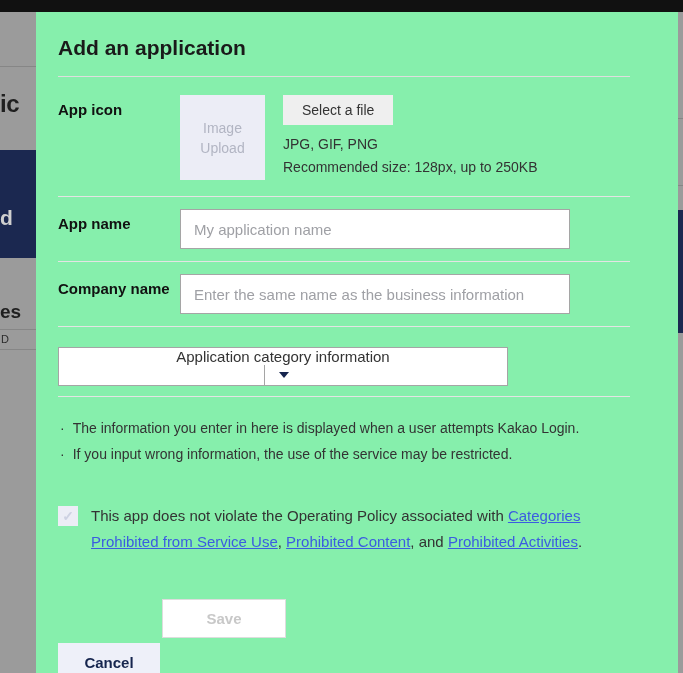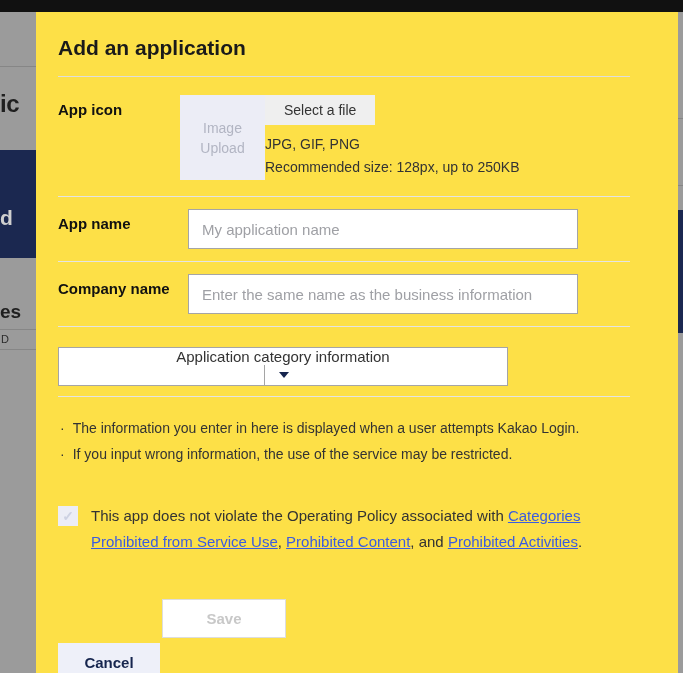--- a/index.html
+++ b/index.html
@@ -20,42 +20,42 @@
   .bg-navy-letter { position:absolute; left:0; top:56px; font-size:21px; font-weight:700; color:#cfcfcf; }
   .bg-text-es { position:absolute; left:0; top:289px; font-size:19px; font-weight:700; color:#1f1f1f; }
   .bg-text-d { position:absolute; left:1px; top:321px; font-size:11px; color:#2b2b2b; }
   .bg-right-navy { position:absolute; left:0; top:198px; width:5px; height:123px; background:#1b2850; }
   .r-div1 { top:106px; } .r-div2 { top:173px; }
   .l-div1 { top:54px; } .l-div2 { top:317px; } .l-div3 { top:337px; }
 
   
   .modal {
     position:absolute; left:36px; top:12px; width:642px; height:661px;
-    background:#fde047; padding:24px 48px 0 22px;
+    background:#86efac; padding:24px 48px 0 22px;
   }
   .modal-title { font-size:21px; font-weight:700; color:#1a1a1a; margin-bottom:16px; }
   .title-divider { border-bottom:1px solid #dedede; }
 
   .form-row { display:flex; border-bottom:1px solid #e4e4e4;justify-content:center; }
   .row-appicon { padding:18px 0 16px; }
-  .row-appname, .row-company { padding:12px 0; align-items:flex-start;gap:8px; }
+  .row-appname, .row-company { padding:12px 0; align-items:flex-start; }
   .row-category { padding:20px 0 10px; }
   .row-label {
     width:122px; flex:0 0 122px; padding-top:4px;
     font-size:15px; font-weight:700; color:#111; line-height:22px;
   }
   .row-content { flex:1; }
 
   .upload-wrap { display:flex; align-items:flex-start; }
   .upload-box {
     width:85px; height:85px; background:#ecedf6;
     display:flex; align-items:center; justify-content:center; text-align:center;
     font-size:14px; line-height:20px; color:#b2b5c3; cursor:pointer;
   }
-  .upload-right { }
+  .upload-right { margin-left:18px; }
   .select-file-btn {
     display:inline-block; background:#efefef; border:none;
     height:30px; padding:0 19px; font-size:14px; color:#333;
     font-family:"Liberation Sans", sans-serif; cursor:pointer;
   }
   .upload-formats { margin-top:11px; font-size:14px; color:#333; }
   .upload-reco { margin-top:7px; font-size:14px; color:#333; }
 
   .text-input {
     width:390px; height:40px; border:1px solid #a5a5a5; background:#fff;

